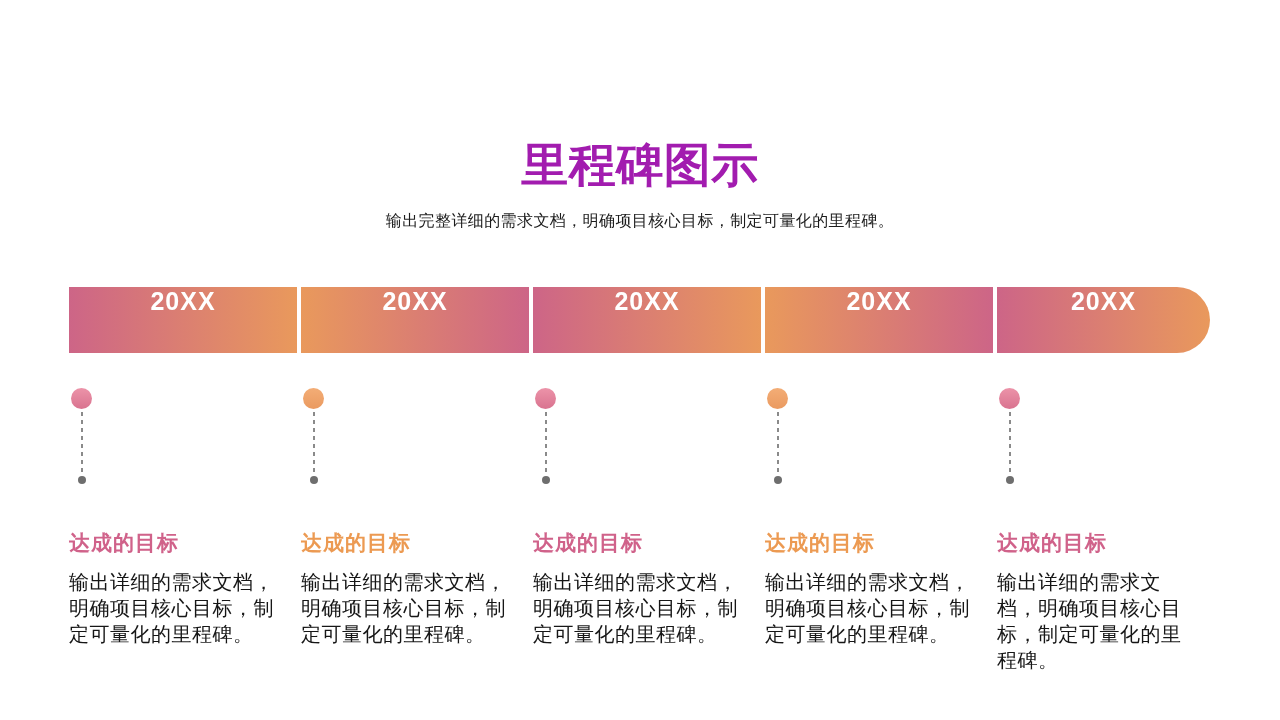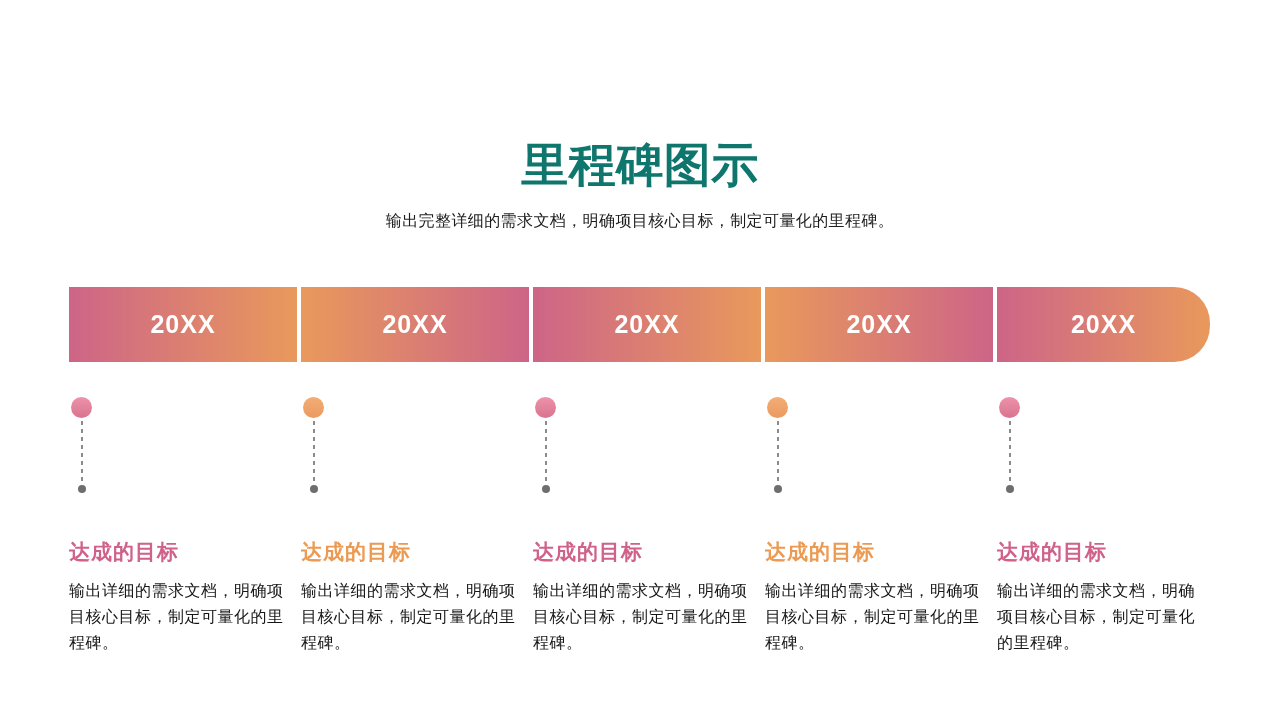--- a/index.html
+++ b/index.html
@@ -42,24 +42,24 @@
   .timeline {
     position: absolute;
     left: 69px; top: 287px;
     width: 1141px;
   }
   .columns-row { display: flex; }
   .col { width: 232px; flex: 0 0 232px; }
   .col:last-child { width: auto; flex: 1 1 auto; }
 
   .segment {
-    height: 75px;
+    height: 66px;
     margin-right: 4px;
     display: flex;
-    align-items: center;
+    align-items: flex-start;
     justify-content: center;
   }
   .col:last-child .segment {
     margin-right: 0;
     border-radius: 0 36px 36px 0;
   }
   .year {
     font-size: 25px;
     font-weight: bold;
     letter-spacing: 1px;
@@ -94,35 +94,35 @@
   .m-heading {
     margin-top: 47px;
     font-size: 21px;
     line-height: 22px;
     font-weight: bold;
     letter-spacing: 1px;
   }
   .m-body {
     margin-top: 15px;
     width: 218px;
-    font-size: 16px;
+    font-size: 20px;
     line-height: 26px;
     letter-spacing: 0.5px;
     color: #161616;
     word-break: break-all;
   }
   .col:last-child .m-body { width: 200px; }
 </style>
 </head>
 <body>
 
 <div class="slide">
 
   <div class="header">
-    <h1 class="title" style="color: #0f766e;">里程碑图示</h1>
+    <h1 class="title" style="color: #a21caf;">里程碑图示</h1>
     <p class="subtitle">输出完整详细的需求文档，明确项目核心目标，制定可量化的里程碑。</p>
   </div>
 
   <div class="timeline">
     <div class="columns-row">
         <div class="col">
     <div class="segment" style="background: linear-gradient(90deg, rgb(205, 101, 135), rgb(233, 153, 92));">
       <span class="year" style="color: rgb(255, 255, 255);">20XX</span>
     </div>
     <div class="marker">

